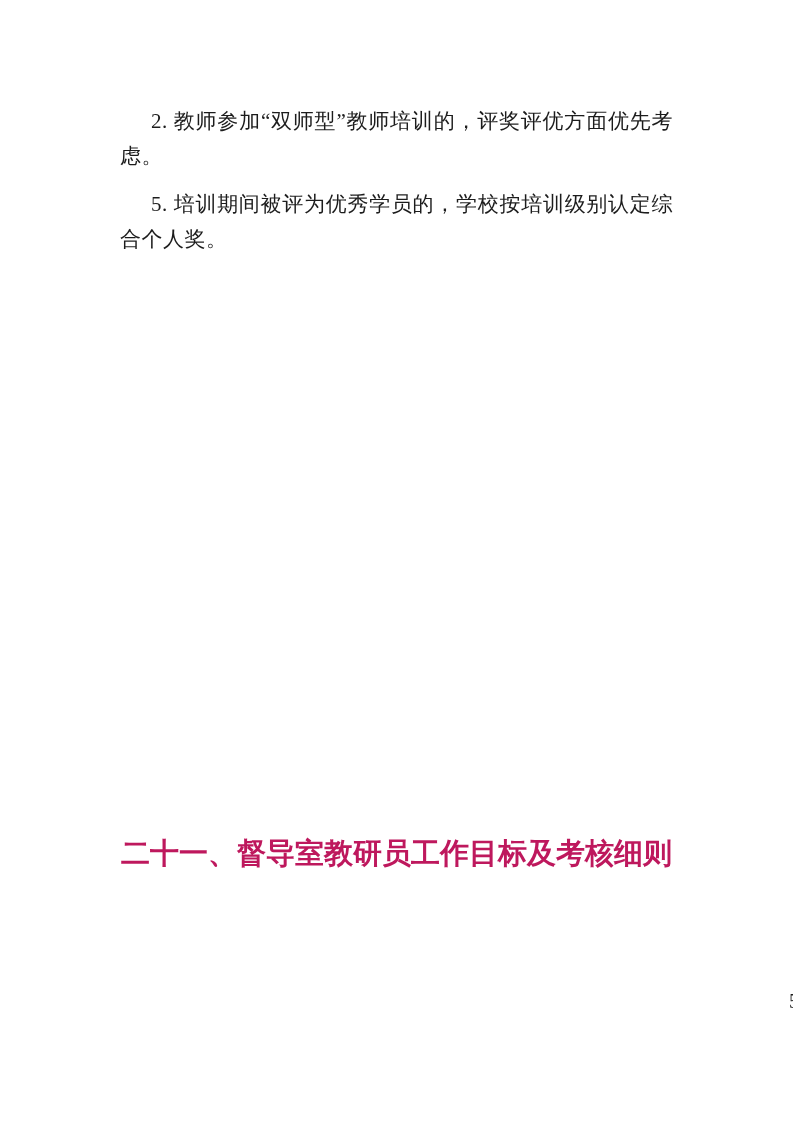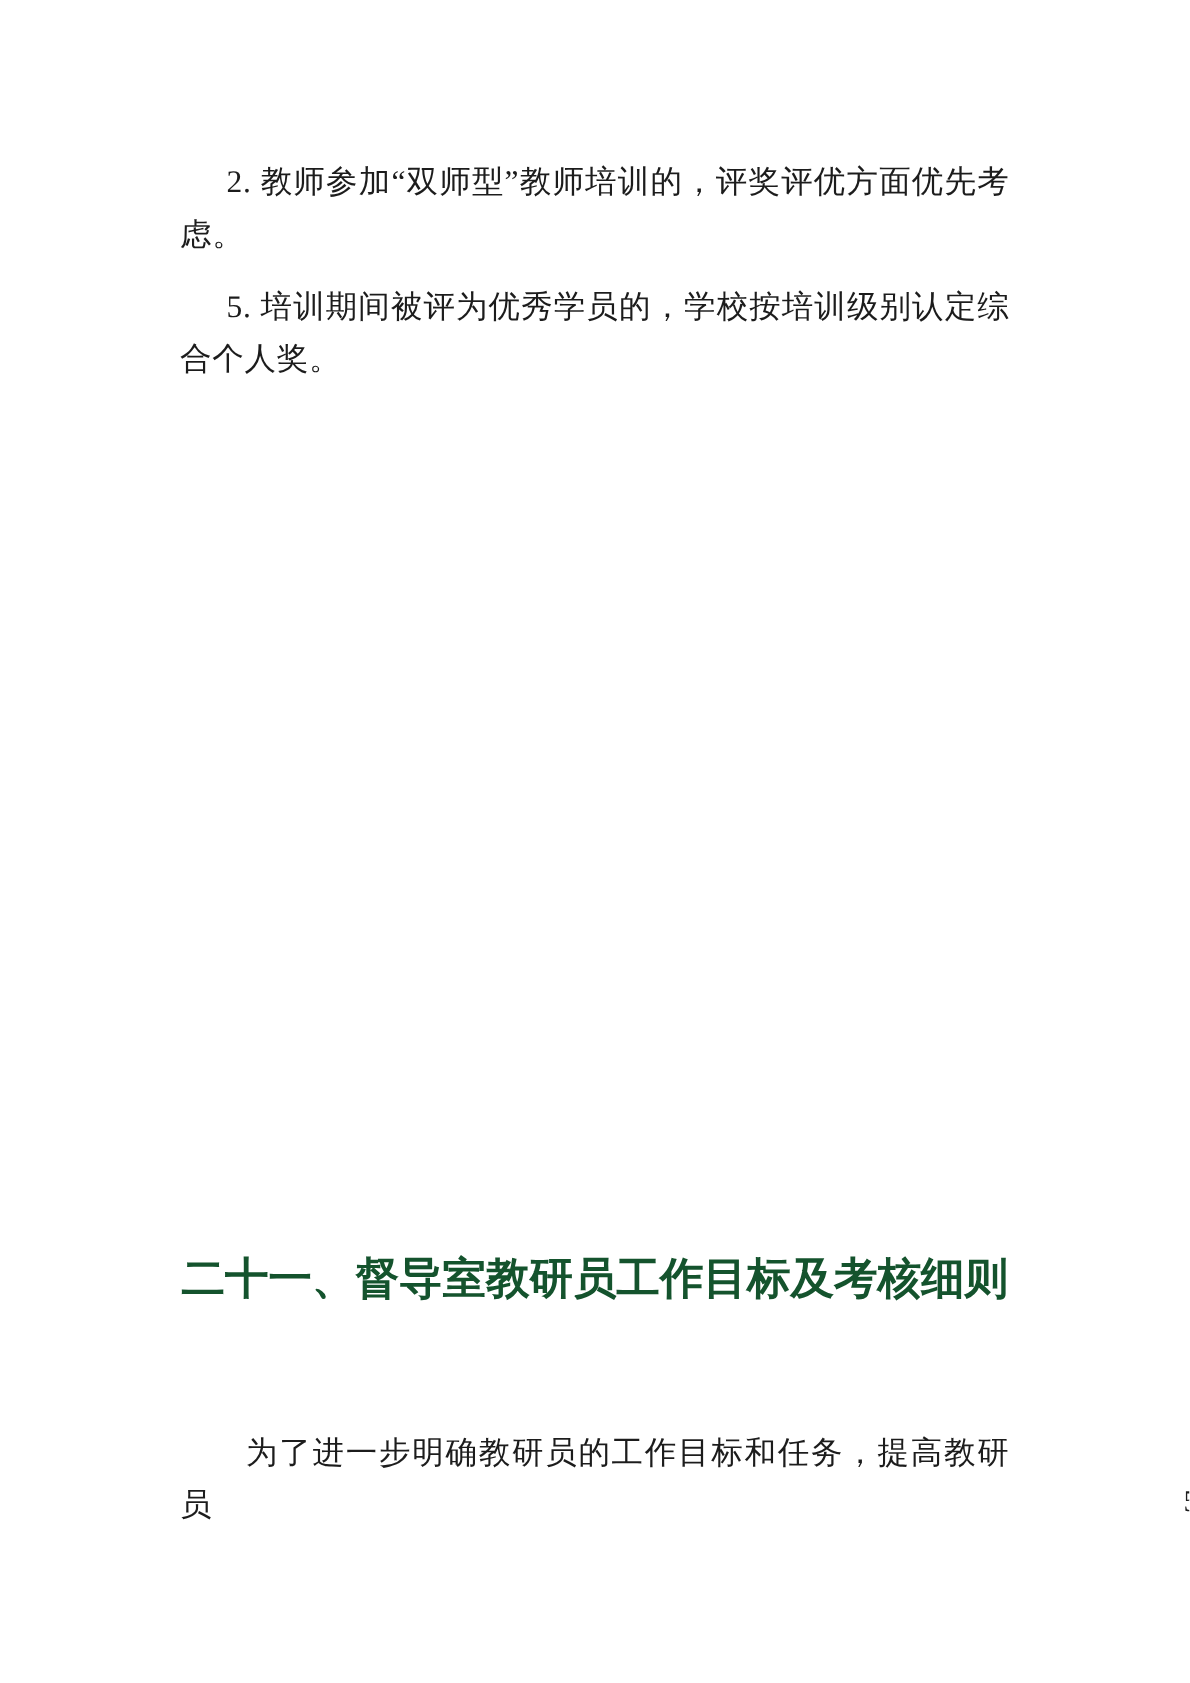--- a/index.html
+++ b/index.html
@@ -34,21 +34,21 @@
     position: absolute;
     left: 120px;
     top: 835px;
     width: 553px;
     text-align: center;
     white-space: nowrap;
     font-family: "Liberation Sans", "DejaVu Sans", sans-serif;
     font-weight: bold;
     font-size: 29px;
     line-height: 36px;
-    color: #14532d;
+    color: #be185d;
     margin: 0;
   }
   .intro-paragraph {
     position: absolute;
     left: 120px;
     top: 951px;
     width: 553px;
     font-size: 21px;
     line-height: 35px;
     text-align: justify;
@@ -72,17 +72,16 @@
 
 <div class="page">
 
   <div class="body-text">
     <p class="body-paragraph">2. 教师参加“双师型”教师培训的，评奖评优方面优先考虑。</p>
     <p class="body-paragraph">5. 培训期间被评为优秀学员的，学校按培训级别认定综合个人奖。</p>
   </div>
 
   <h1 class="section-heading">二十一、督导室教研员工作目标及考核细则</h1>
 
-  <p class="intro-paragraph">为了进一步明确教研员的工作目标和任务，提高教研员</p>
 
   <div class="page-number">51</div>
 
 </div>
 
 </body></html>

